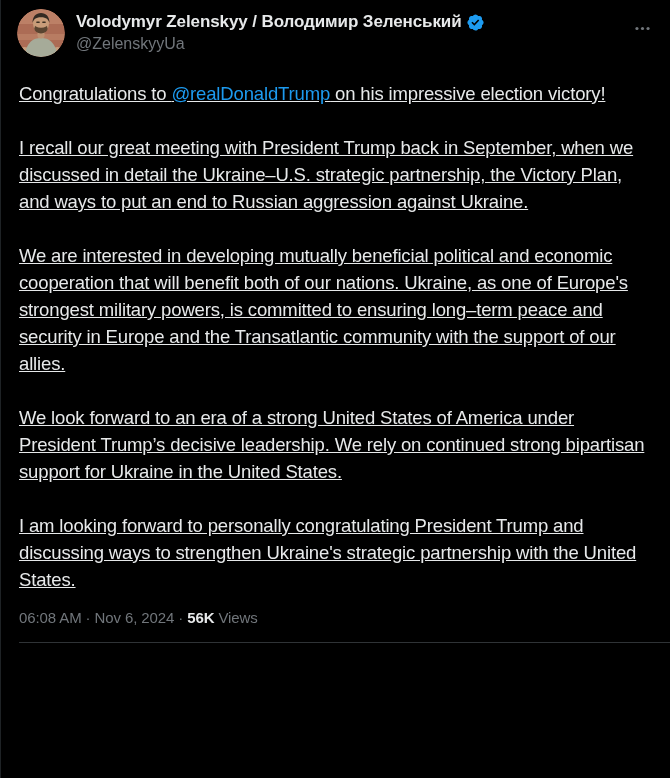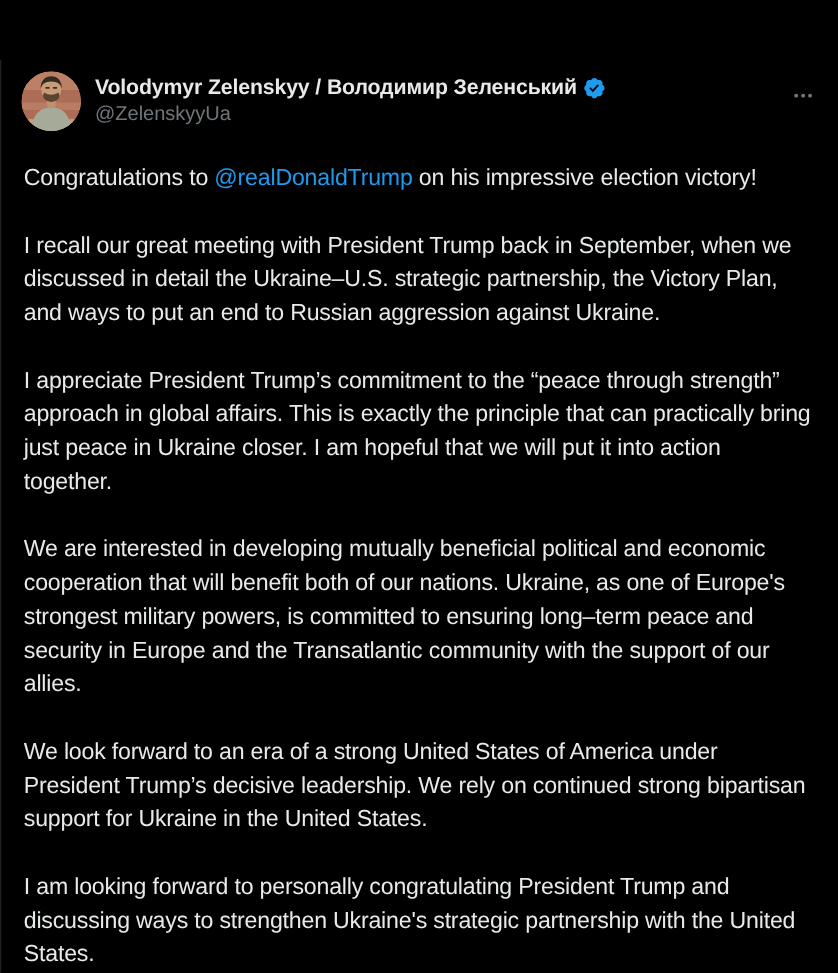--- a/index.html
+++ b/index.html
@@ -13,21 +13,20 @@
     width: 670px; height: 778px;
     background: var(--background, #000000);
     border-left: 1px solid #1e2225;
     position: relative;
   }
   
   .tweet-header {
     display: flex;
     align-items: flex-start;
     padding: 9px 14px 0 16px;
-    margin-top: 48px;
   }
   .avatar-wrap {
     width: 48px; height: 48px;
     border-radius: 50%;
     overflow: hidden;
     flex: 0 0 48px;
     cursor: pointer;
   }
   .names {
     margin-left: 11px;
@@ -66,21 +65,21 @@
   }
   
   .tweet-body {
     padding: 0 18px;
     margin-top: 23px;
     color: var(--text_primary, #e7e9ea);
     font-size: 18.5px;
     line-height: 27px;
     letter-spacing: -0.15px;
   }
-  .tweet-body p { margin-bottom: 27px; }
+  .tweet-body p { margin-bottom: 27px; text-decoration: underline; }
   .tweet-body p:last-child { margin-bottom: 16px; }
   a.mention {
     color: var(--accent_blue, #1d9bf0);
     text-decoration: none;
     cursor: pointer;
   }
   
   .tweet-footer {
     padding: 0 18px;
     margin-top: 15px;
@@ -150,21 +149,20 @@
             <circle cx="12" cy="12" r="2"></circle>
             <circle cx="19" cy="12" r="2"></circle>
         </g>
       </svg>
     </button>
   </header>
 
   <section class="tweet-body">
     <p><span>Congratulations to </span><a class="mention">@realDonaldTrump</a><span> on his impressive election victory!</span></p>
     <p>I recall our great meeting with President Trump back in September, when we discussed in detail the Ukraine–U.S. strategic partnership, the Victory Plan, and ways to put an end to Russian aggression against Ukraine.</p>
-    <p>I appreciate President Trump’s commitment to the “peace through strength” approach in global affairs. This is exactly the principle that can practically bring just peace in Ukraine closer. I am hopeful that we will put it into action together.</p>
     <p>We are interested in developing mutually beneficial political and economic cooperation that will benefit both of our nations. Ukraine, as one of Europe's strongest military powers, is committed to ensuring long–term peace and security in Europe and the Transatlantic community with the support of our allies.</p>
     <p>We look forward to an era of a strong United States of America under President Trump’s decisive leadership. We rely on continued strong bipartisan support for Ukraine in the United States.</p>
     <p>I am looking forward to personally congratulating President Trump and discussing ways to strengthen Ukraine's strategic partnership with the United States.</p>
   </section>
 
   <footer class="tweet-footer">
     <span>06:08 AM</span><span class="sep">·</span><span>Nov 6, 2024</span><span class="sep">·</span><span class="views-count">56K</span> <span>Views</span>
   </footer>
 
   <hr class="bottom-divider">

